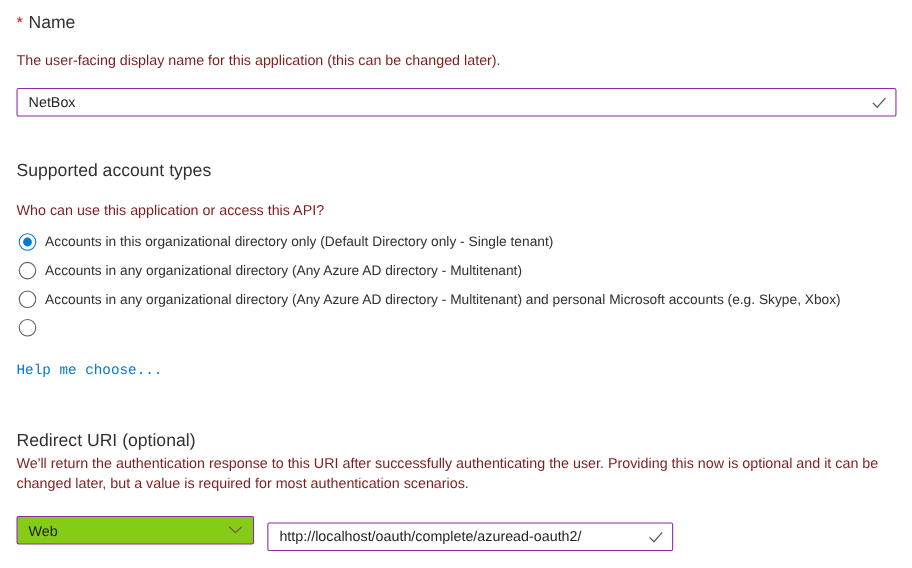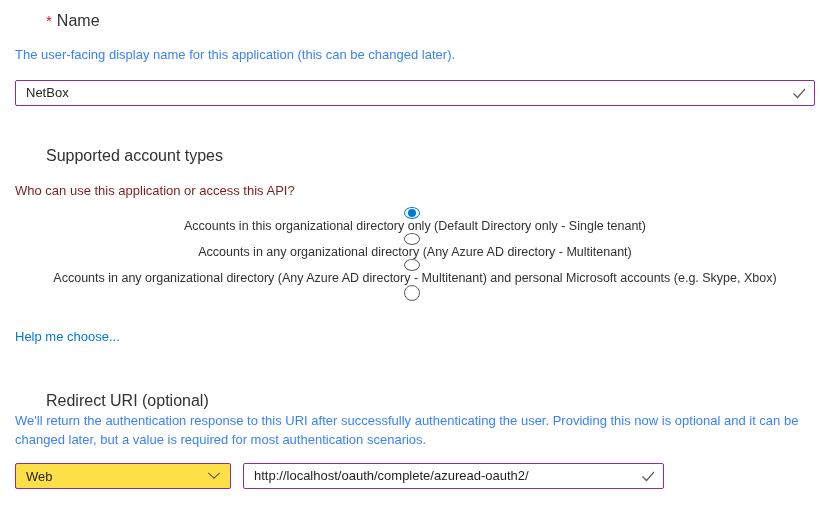--- a/index.html
+++ b/index.html
@@ -17,31 +17,30 @@
   .page {
     padding: 11px 14px 0 15px;
     box-sizing: border-box;
     width: 829px;
   }
   .section-title {
     font-size: 16px;
     font-weight: 400;
     color: #323130;
     line-height: 20px;
-    margin-left: 31px;
   }
   .required-marker {
     color: #e81123;
     font-size: 15px;
     margin-right: 5px;
   }
   .desc {
     font-size: 13px;
     line-height: 19px;
-    color: #3b82f6;
+    color: #7f1d1d;
     margin-top: 14px;
     max-width: 801px;
   }
   .input-wrap {
     position: relative;
     margin-top: 16px;
   }
   .text-input {
     box-sizing: border-box;
     height: 26px;
@@ -69,21 +68,20 @@
     font-size: 13px;
     color: #7f1d1d;
     margin-top: 17px;
   }
   .options { margin-top: 9px; }
   .option-row {
     display: flex;
     align-items: center;
     height: 26px;
     cursor: pointer;
-    flex-direction: column;
   }
   .radio {
     box-sizing: border-box;
     width: 16px;
     height: 16px;
     min-width: 16px;
     border: 1px solid #605e5c;
     border-radius: 50%;
     margin-left: 2px;
     margin-right: 8px;
@@ -109,20 +107,21 @@
     color: #323130;
     white-space: nowrap;
   }
   .help-link {
     display: inline-block;
     margin-top: 18px;
     font-size: 13px;
     color: #0078d4;
     text-decoration: none;
     cursor: pointer;
+    font-family: Liberation Mono, monospace;
   }
   .section-redirect { margin-top: 46px; }
   .redirect-desc { margin-top: 0; }
   .uri-row {
     display: flex;
     gap: 12px;
     margin-top: 14px;
     align-items: center;
   }
   .platform-select {
@@ -131,35 +130,35 @@
     width: 216px;
     height: 26px;
     border: 1px solid #8a2da5;
     border-radius: 2px;
     display: flex;
     align-items: center;
     padding: 0 28px 0 10px;
     font-size: 13px;
     color: #201f1e;
     cursor: pointer;
-    background: #fde047;
+    background: #84cc16;
   }
   .chevron-wrap {
     position: absolute;
     right: 9px;
     top: 50%;
     transform: translateY(-50%);
     display: flex;
     align-items: center;
     pointer-events: none;
   }
   .uri-input-wrap {
     position: relative;
-    width: 421px;
-    margin-top: 0;
+    width: 369px;
+    margin-top: 12px;
   }
 </style>
 </head>
 <body>
 
 <div class="page">
 
   <div class="section-name">
     <div class="section-title">
       <span class="required-marker">*</span><span>Name</span>

